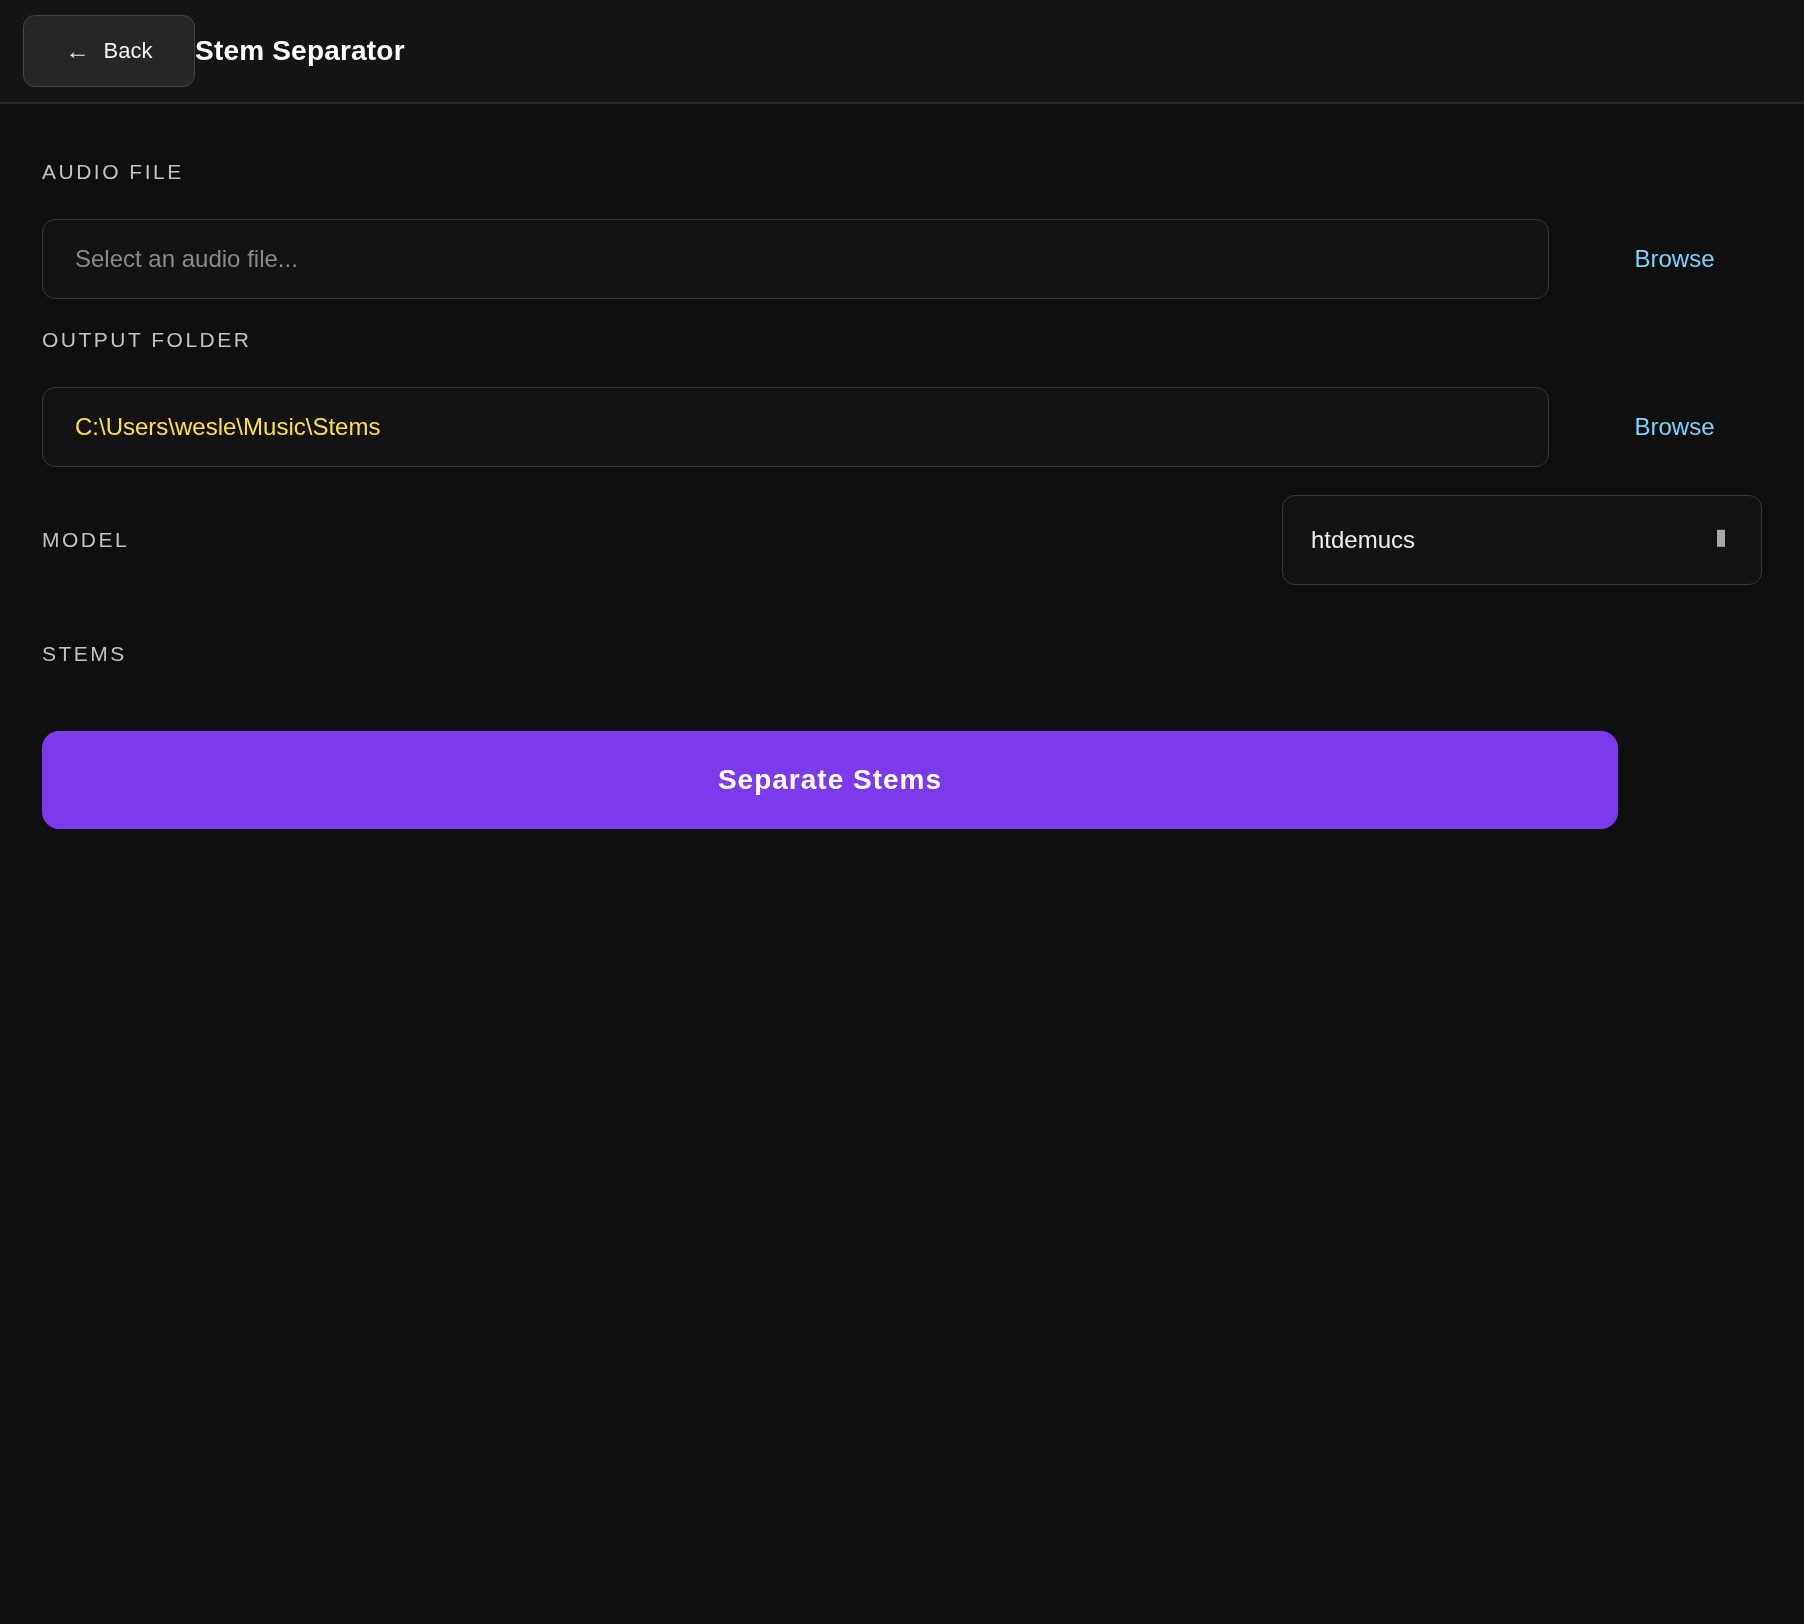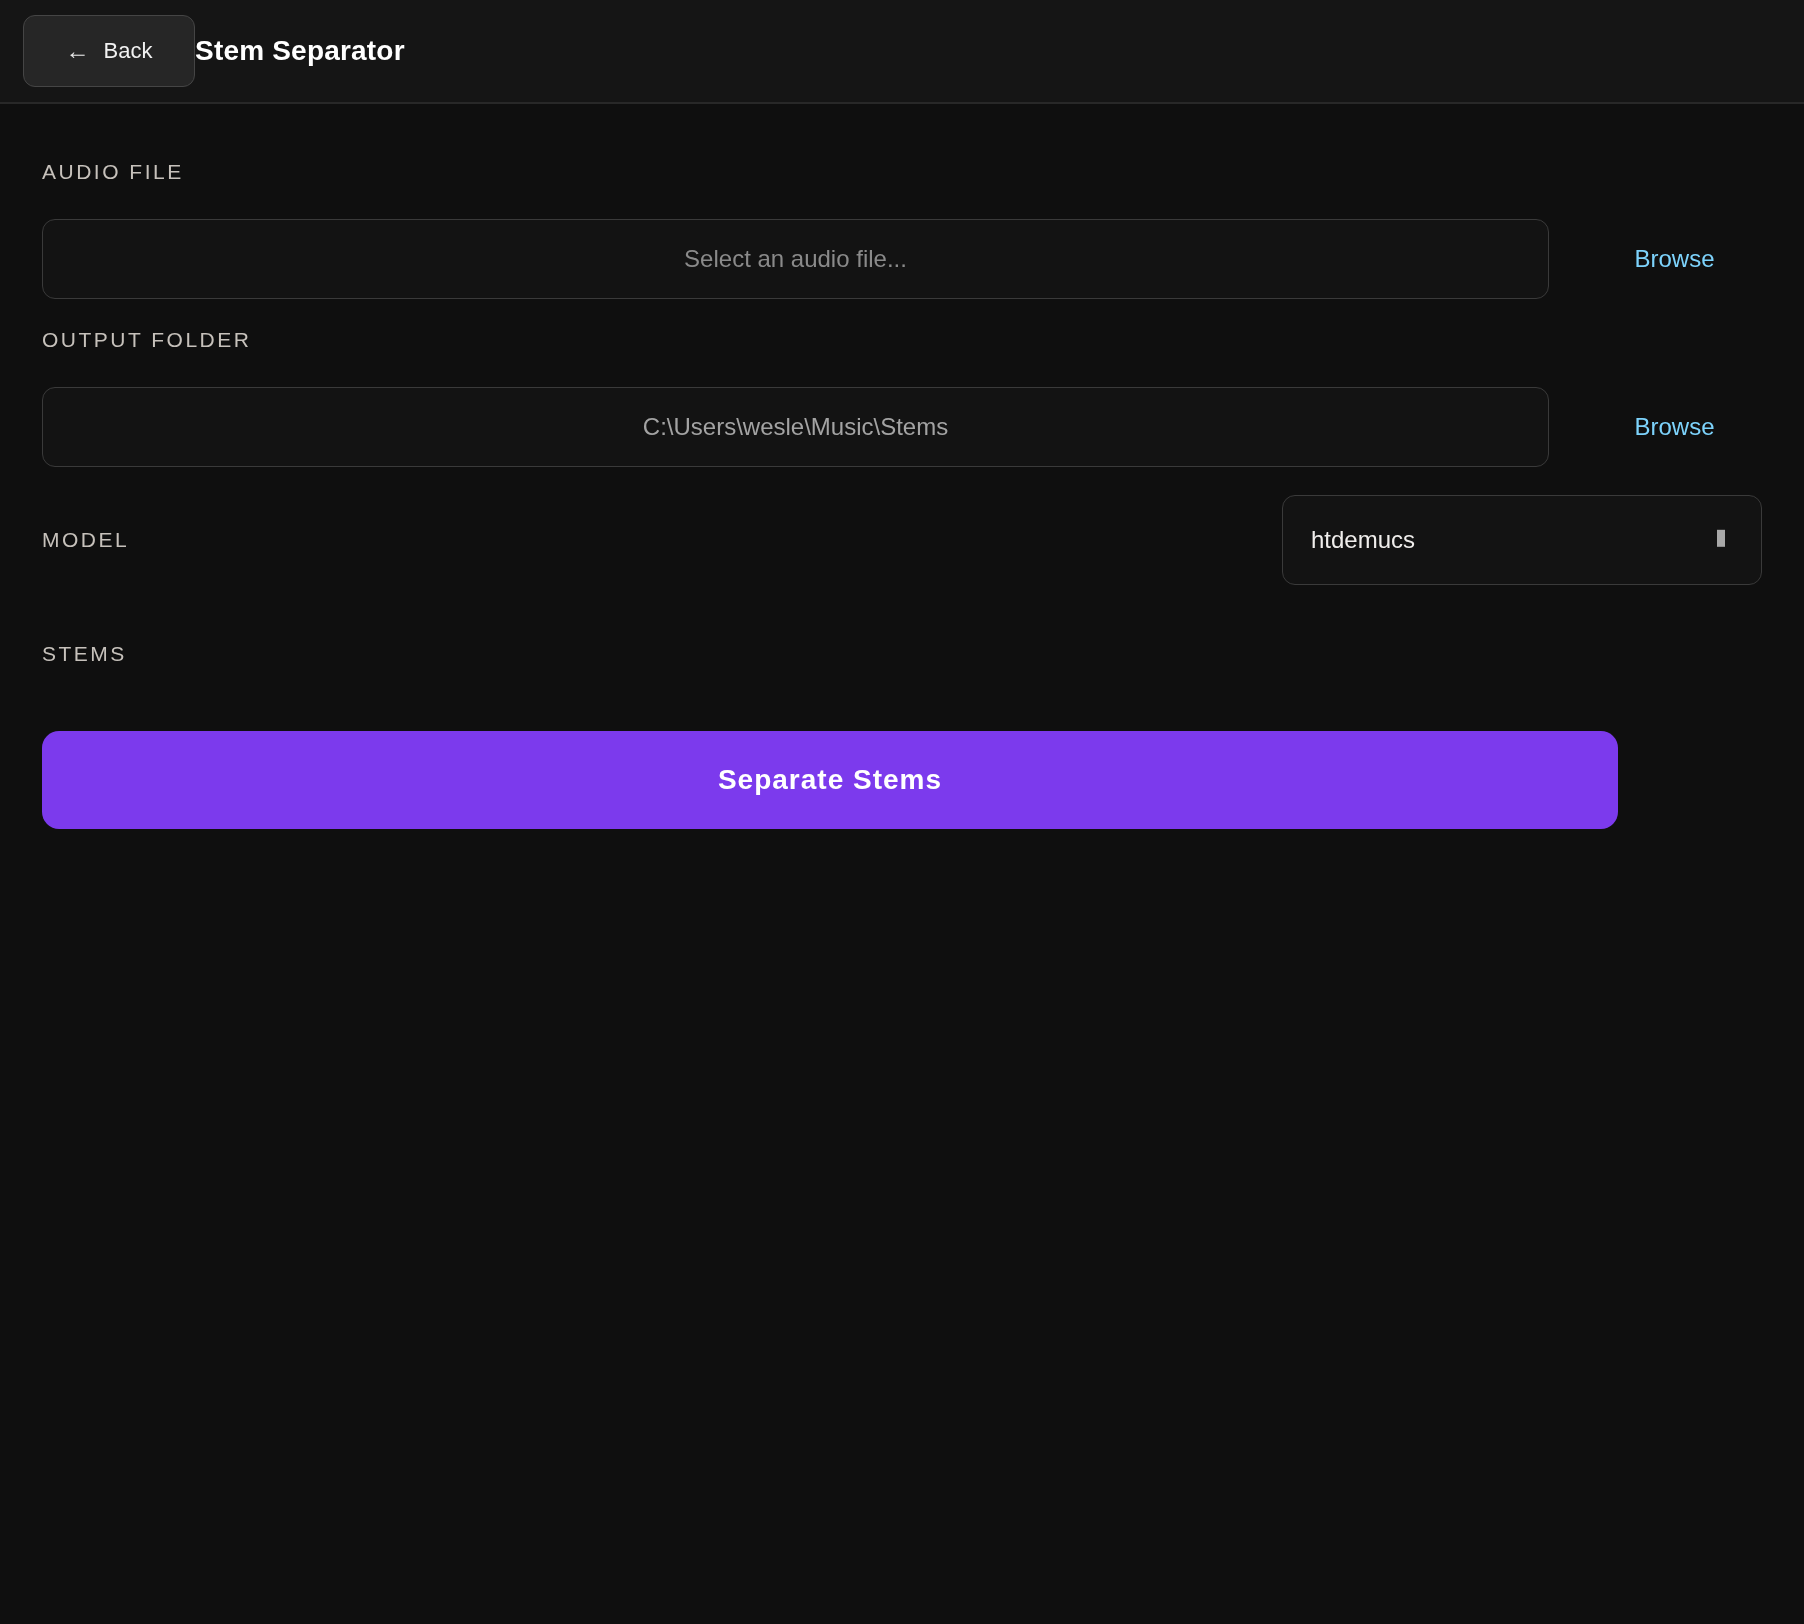--- a/index.html
+++ b/index.html
@@ -54,26 +54,25 @@
   }
   .group .field-label { margin-bottom: 35px; }
   .group2 { margin-top: 29px; }
   .field-row { display: flex; align-items: center; }
   .text-input {
     width: 1507px;
     height: 80px;
     background: var(--field_bg);
     border: 1px solid var(--border);
     border-radius: 13px;
-    color: #a3a3a3;
+    color: #fde047;
     font-size: 24px;
     font-family: "Liberation Sans", sans-serif;
     padding: 0 32px;
     outline: none;
-    text-align: center;
   }
   .text-input::placeholder { color: #8a8a8a; }
   .browse-btn {
     flex: 1;
     background: transparent;
     border: none;
     color: #7dd3fc;
     font-size: 24px;
     font-family: "Liberation Sans", sans-serif;
     padding-left: 38px;

